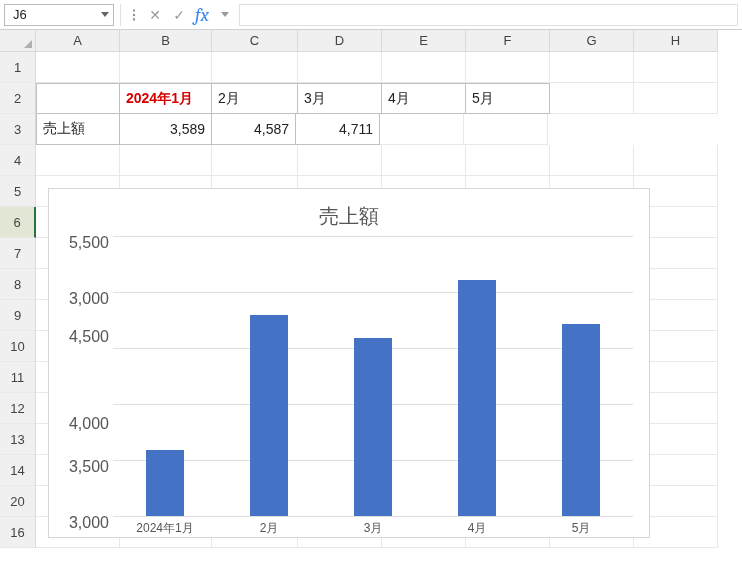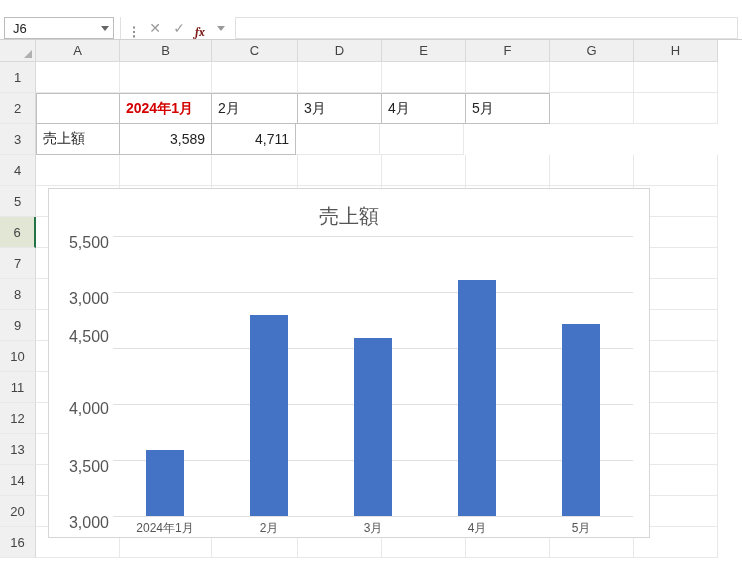--- a/index.html
+++ b/index.html
@@ -10,22 +10,22 @@
     color: #222;
     background: #fff;
     width: 742px;
     height: 567px;
     overflow: hidden;
     position: relative;
   }
   
   .formula-bar {
     display: flex;
-    align-items: flex-end;
-    height: 40px;
+    align-items: center;
+    height: 30px;
     border-bottom: 1px solid #d0d0d0;
     padding: 0 4px;
     gap: 4px;
     background: #fff;
   }
   .name-box {
     width: 110px;
     height: 22px;
     border: 1px solid #bcbcbc;
     display: flex;
@@ -56,24 +56,23 @@
   }
   .fbar-btn .chev {
     width:0;height:0;
     border-left:4px solid transparent;
     border-right:4px solid transparent;
     border-top:5px solid #9a9a9a;
   }
   .fx-label {
     font-style: italic;
     font-family: "Cambria", serif;
-    font-size: 12px;
-    color: #7f1d1d;
+    font-size: 19px;
+    color: #3b82f6;
     padding: 0 2px;
-    font-weight: bold;
   }
   .formula-input-wrap {
     flex: 1;
     height: 22px;
     border: 1px solid #e0e0e0;
     display:flex;
     align-items:center;
     padding: 0 6px;
     background:#fff;
   }
@@ -294,20 +293,21 @@
         <div class="cell cC rH2 data-border data-border-top">2月</div>
         <div class="cell cD rH2 data-border data-border-top">3月</div>
         <div class="cell cE rH2 data-border data-border-top">4月</div>
         <div class="cell cF rH2 data-border data-border-top">5月</div>
         <div class="cell cG rH2"></div>
         <div class="cell cH rH2"></div>
       </div>
       <div class="cell-row rH3">
         <div class="cell cA rH3 data-border data-border-left">売上額</div>
         <div class="cell cB rH3 r data-border">3,589</div>
+        <div class="cell cD rH3 r data-border">4,587</div>
         <div class="cell cF rH3 r data-border">4,711</div>
         <div class="cell cG rH3"></div>
         <div class="cell cH rH3"></div>
       </div>
       <div class="cell-row rH">
         <div class="cell cA rH"></div>
         <div class="cell cB rH"></div>
         <div class="cell cC rH"></div>
         <div class="cell cD rH"></div>
         <div class="cell cE rH"></div>
@@ -439,21 +439,21 @@
 </div>
 
 <div class="chart">
   <div class="chart-title">売上額</div>
   <div class="plot" id="plot">
       <div class="grid-line" style="top: 280px;"></div>
       <div class="ytick" style="bottom: -7px;">3,000</div>
       <div class="grid-line" style="top: 224px;"></div>
       <div class="ytick" style="bottom: 49px;">3,500</div>
       <div class="grid-line" style="top: 168px;"></div>
-      <div class="ytick" style="bottom: 107px;">4,000</div>
+      <div class="ytick" style="bottom: 92px;">4,000</div>
       <div class="grid-line" style="top: 112px;"></div>
       <div class="ytick" style="bottom: 179px;">4,500</div>
       <div class="grid-line" style="top: 56px;"></div>
       <div class="ytick" style="bottom: 217px;">3,000</div>
       <div class="grid-line" style="top: 0px;"></div>
       <div class="ytick" style="bottom: 273px;">5,500</div>
       <div class="bar-slot" style="left: 0%; width: 20%; height: 100%;">
         <div class="bar" style="height: 65.968px; position: absolute; bottom: 0px;"></div>
       </div>
       <div class="bar-slot" style="left: 20%; width: 20%; height: 100%;">

